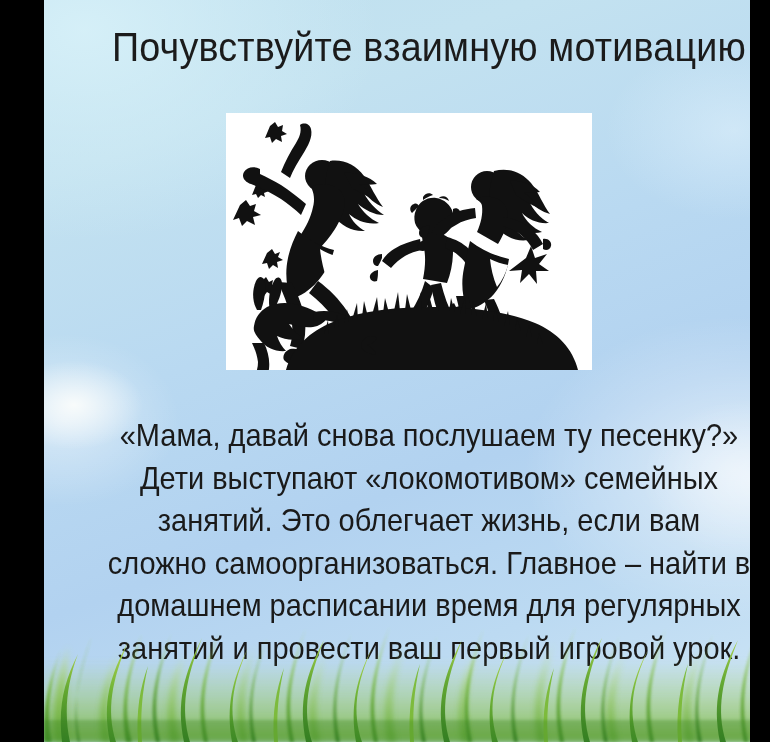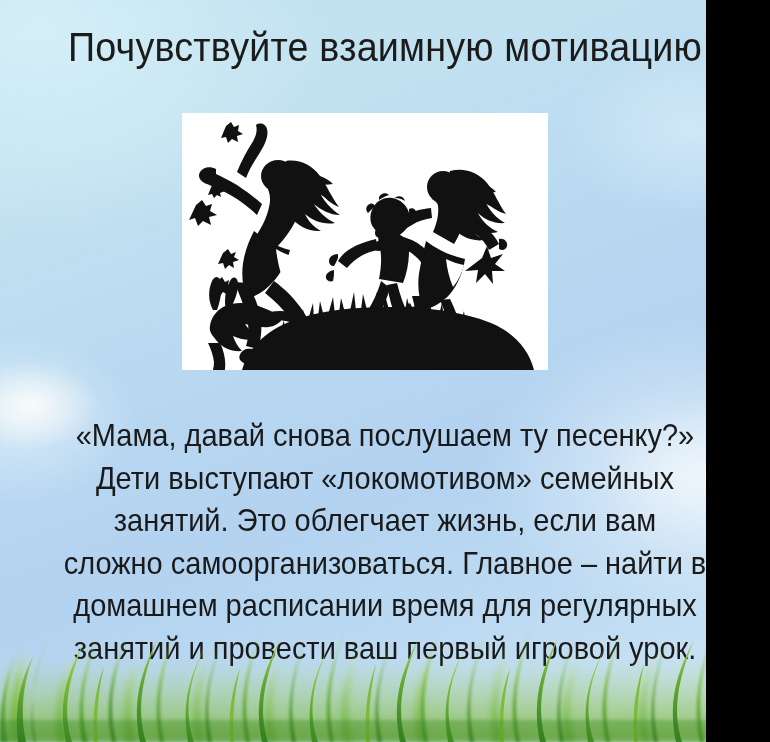--- a/index.html
+++ b/index.html
@@ -11,20 +11,21 @@
     position: relative;
     width: 706px;
     height: 742px;
     overflow: hidden;
     font-family: "Liberation Sans", sans-serif;
     background:
       radial-gradient(ellipse 300px 220px at 690px 470px, rgba(255,255,255,0.55) 0%, rgba(255,255,255,0) 70%),
       radial-gradient(ellipse 160px 120px at 20px 420px, rgba(255,255,255,0.45) 0%, rgba(255,255,255,0) 72%),
       radial-gradient(ellipse 420px 300px at 40px 30px, rgba(214,240,248,0.95) 0%, rgba(214,240,248,0) 70%),
       linear-gradient(160deg, #bfe0ef 0%, #c3e2f0 18%, #b9d9f1 42%, #b2d2f0 62%, #bcdaf2 80%, #cfe6f6 100%);
+    margin-left: 44px;
   }
 
   
   .sky-glow {
     position: absolute;
     border-radius: 50%;
     pointer-events: none;
   }
   .glow-a { left: -40px; top: 360px;  width: 140px; height: 90px;  background: radial-gradient(ellipse at center, rgba(255,255,252,0.85) 0%, rgba(255,255,250,0) 70%); }
   .glow-b { left: 600px; top: 400px;  width: 220px; height: 160px; background: radial-gradient(ellipse at center, rgba(255,255,255,0.5) 0%, rgba(255,255,255,0) 72%); }

